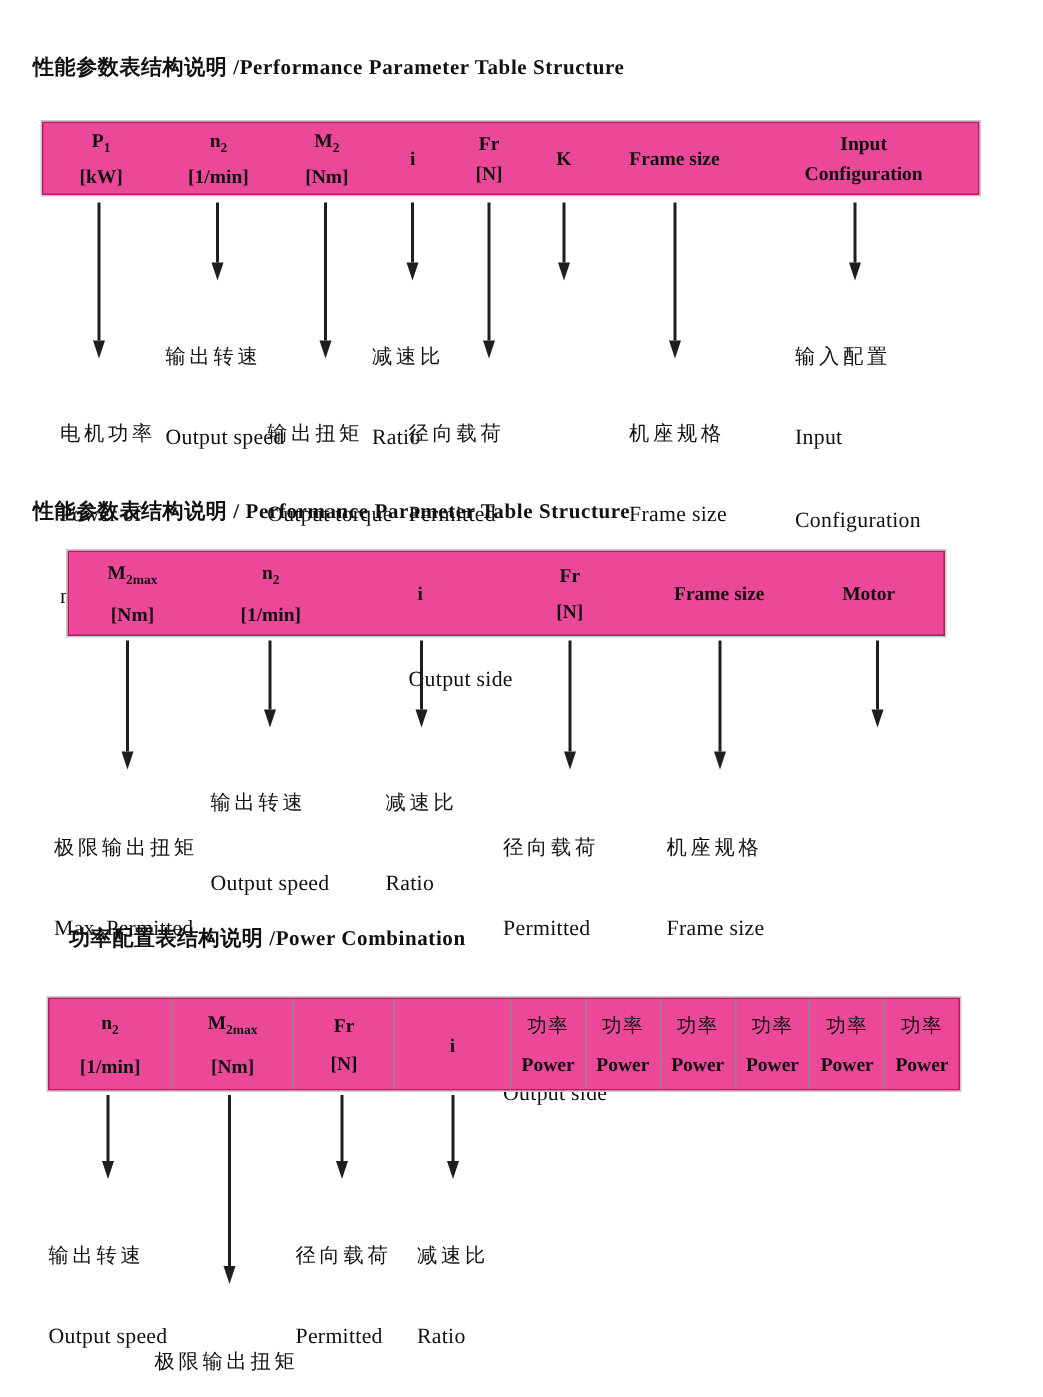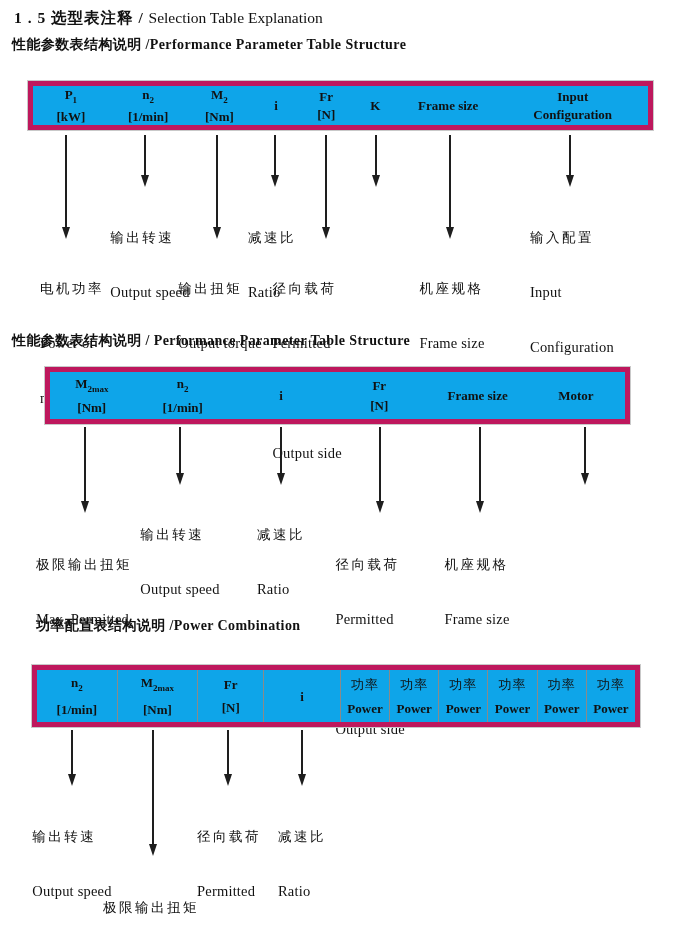--- a/index.html
+++ b/index.html
@@ -3,25 +3,25 @@
 <meta charset="utf-8">
 <style>
   html,body { margin:0; padding:0; background:#fff; }
   .page { position:relative; width:695px; height:931px; background:#ffffff;
           font-family:"Liberation Serif", serif; color:#111; overflow:hidden; }
 
   .title { position:absolute; left:14px; top:8px; font-size:15.5px; white-space:pre; }
   .title .zh { font-weight:bold; letter-spacing:1px; }
   .title .en { font-weight:normal; }
 
-  .heading { position:absolute; left:12px; font-weight:bold; font-size:14px;
+  .heading { position:absolute; left:22px; font-weight:bold; font-size:14px;
              letter-spacing:0.4px; white-space:pre; }
 
-  .ptable { position:absolute; display:flex; background:#0ea5e9;
-            border:5px solid #be185d; outline:0.5px solid #c9c9c9; box-sizing:border-box; }
+  .ptable { position:absolute; display:flex; background:#ec4899;
+            border:1px solid #be185d; outline:0.5px solid #c9c9c9; box-sizing:border-box; }
   .cell { display:flex; flex-direction:column; justify-content:space-evenly;
           align-items:center; box-sizing:border-box; text-align:center; }
   .cell.single { justify-content:center; }
   .sym, .unit { font-weight:bold; font-size:13px; line-height:15px; white-space:pre; }
   sub { font-size:9px; font-weight:bold; }
   .cell.sep { border-left:1px solid #8a8a8a; }
   .zh-head { font-weight:normal; font-size:13px; letter-spacing:1px; }
 
   .arrow { position:absolute; display:flex; flex-direction:column; align-items:center; width:10px; }
   .arrow .shaft { flex:1; width:1.3px; background:#1e1e1e; }
@@ -30,21 +30,20 @@
 
   .callout { position:absolute; transform:translateX(-50%); text-align:left; white-space:pre; }
   .callout .zh { font-size:13.5px; letter-spacing:2.5px; line-height:19px; }
   .callout .en { font-size:14.5px; letter-spacing:0.2px; line-height:19px; }
 </style>
 </head>
 <body>
 
 <div class="page">
 
-  <div class="title"><span class="zh">1 . 5 选型表注释 / </span><span class="en">Selection Table Explanation</span></div>
 
   <div class="heading" style="top:36px;">性能参数表结构说明 /Performance Parameter Table Structure</div>
 
   <div class="ptable" style="left:28px; top:81px; width:625px; height:49px;">
     <div class="cell" style="width:77px;">
       <div class="sym"><span>P</span><sub>1</sub></div>
       <div class="unit">[kW]</div>
     </div>
     <div class="cell" style="width:80px;">
       <div class="sym"><span>n</span><sub>2</sub></div>

